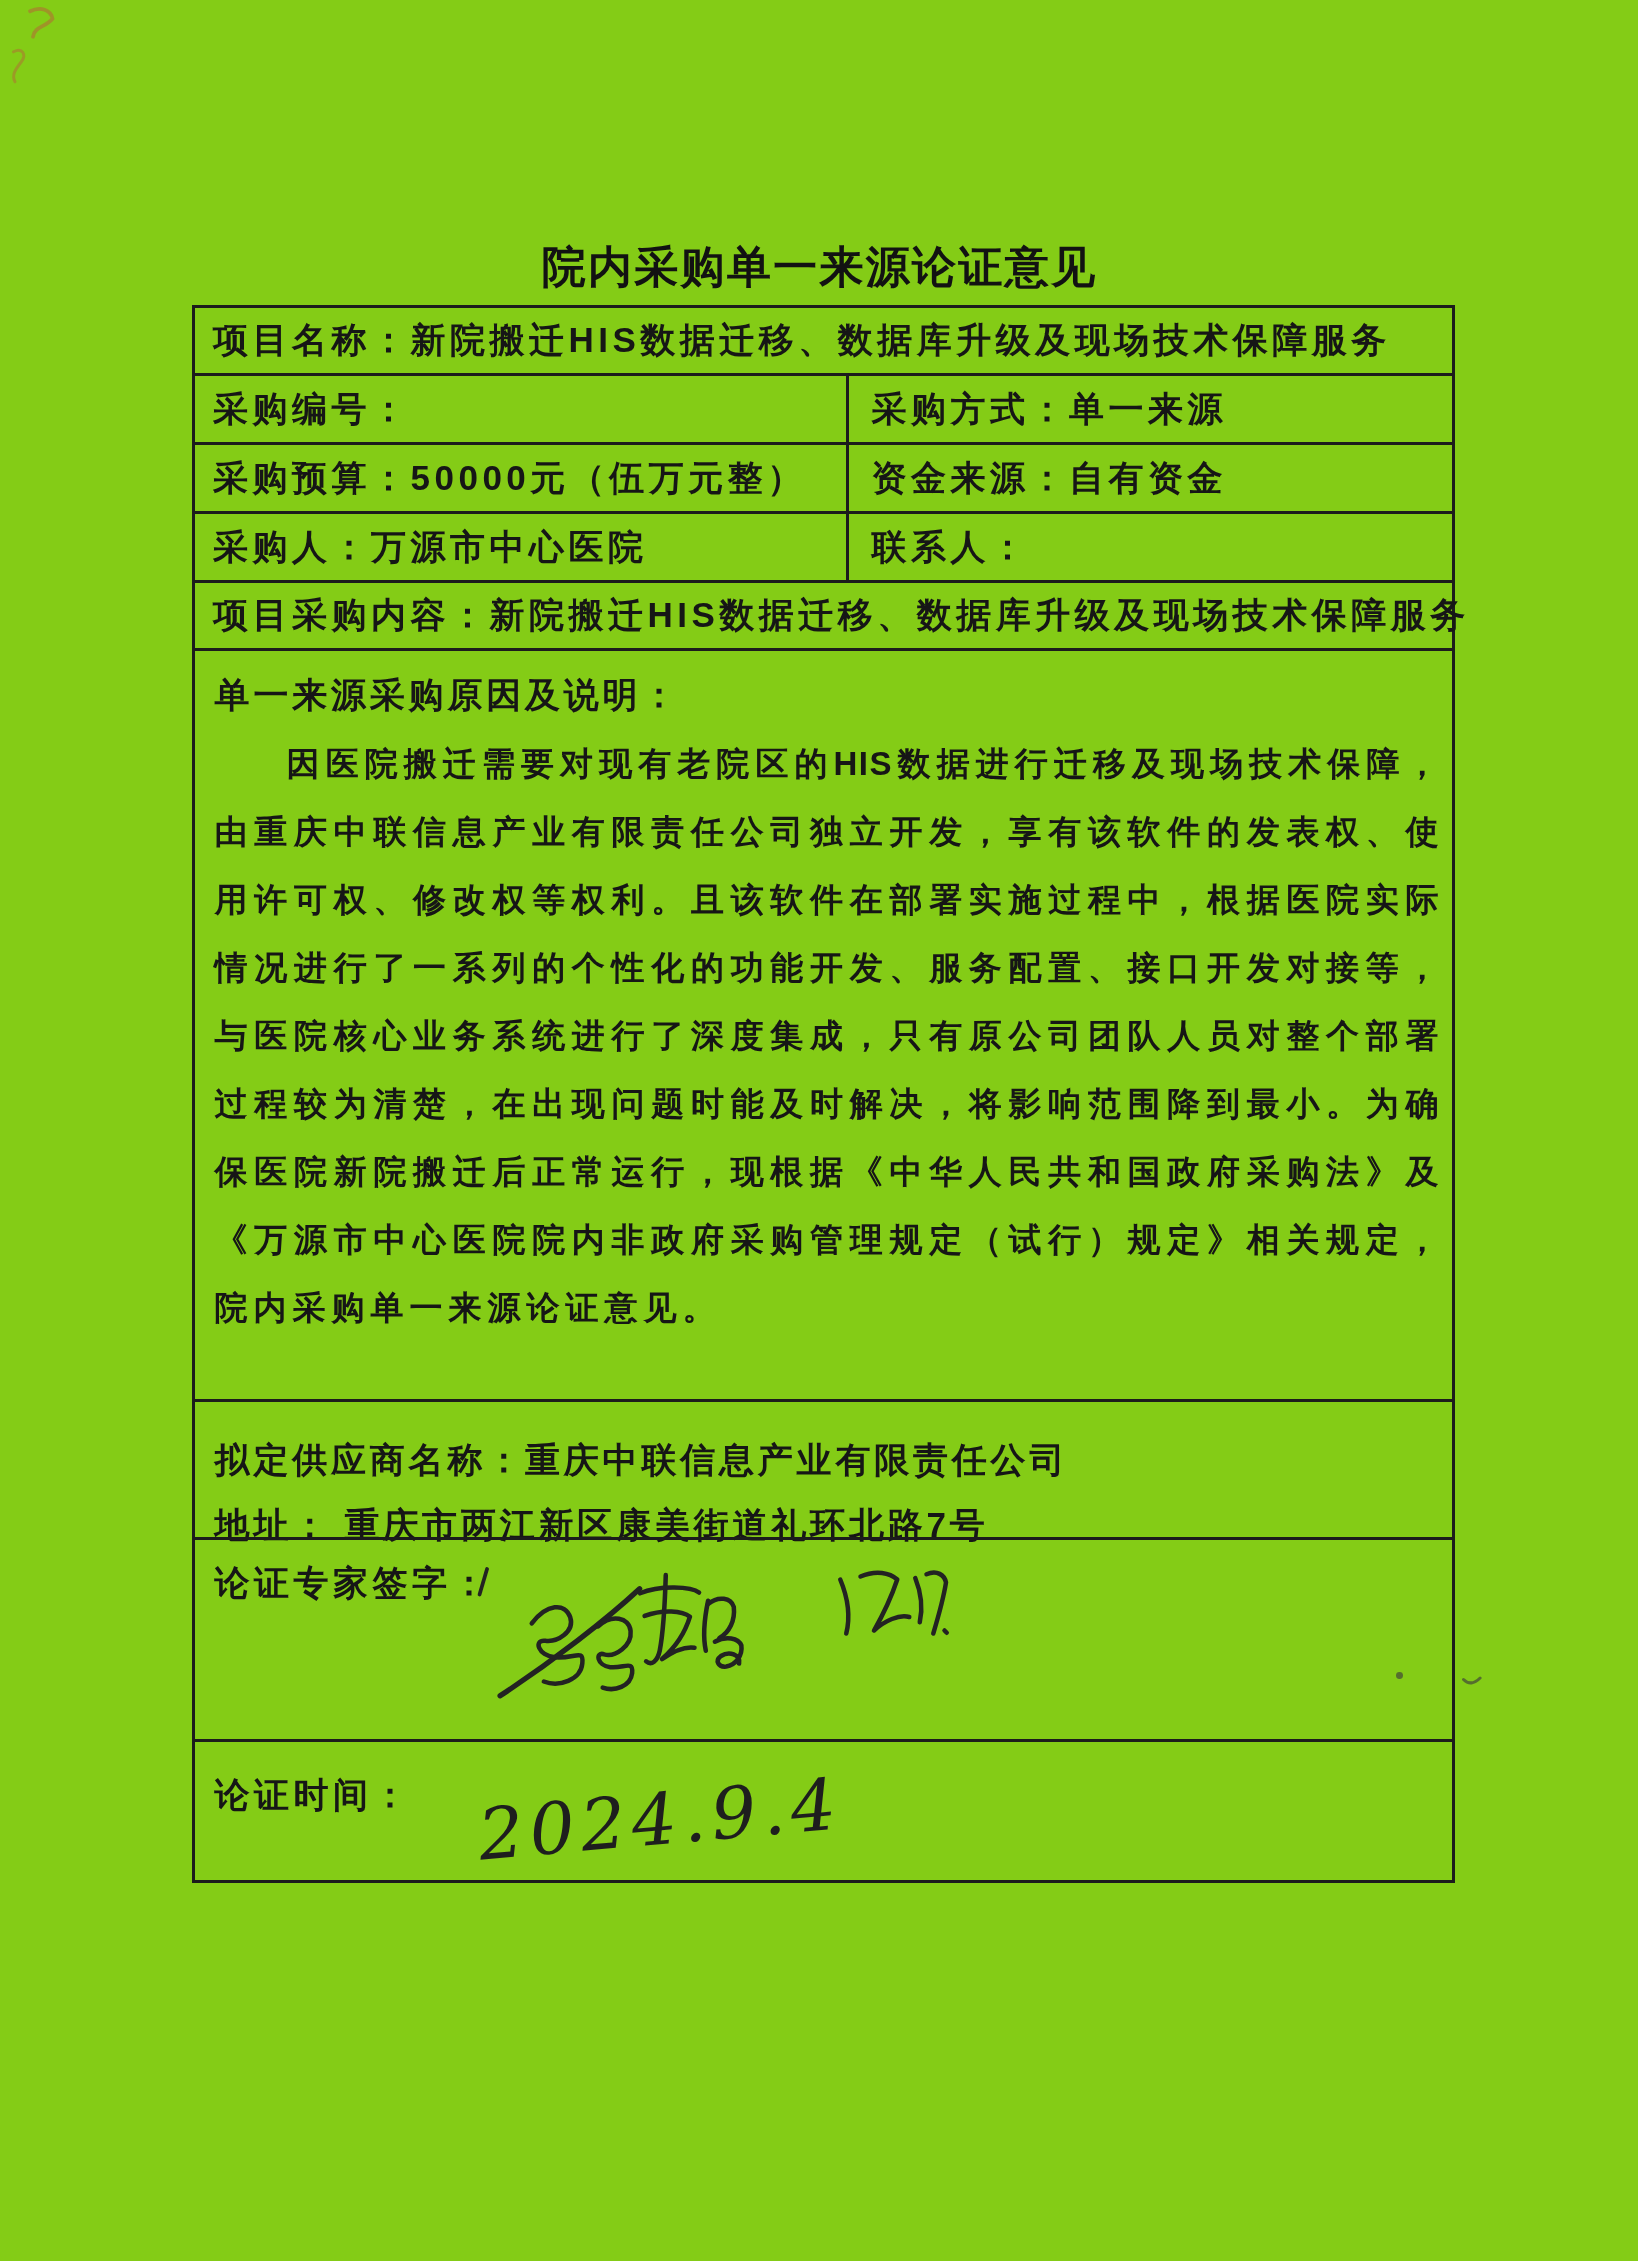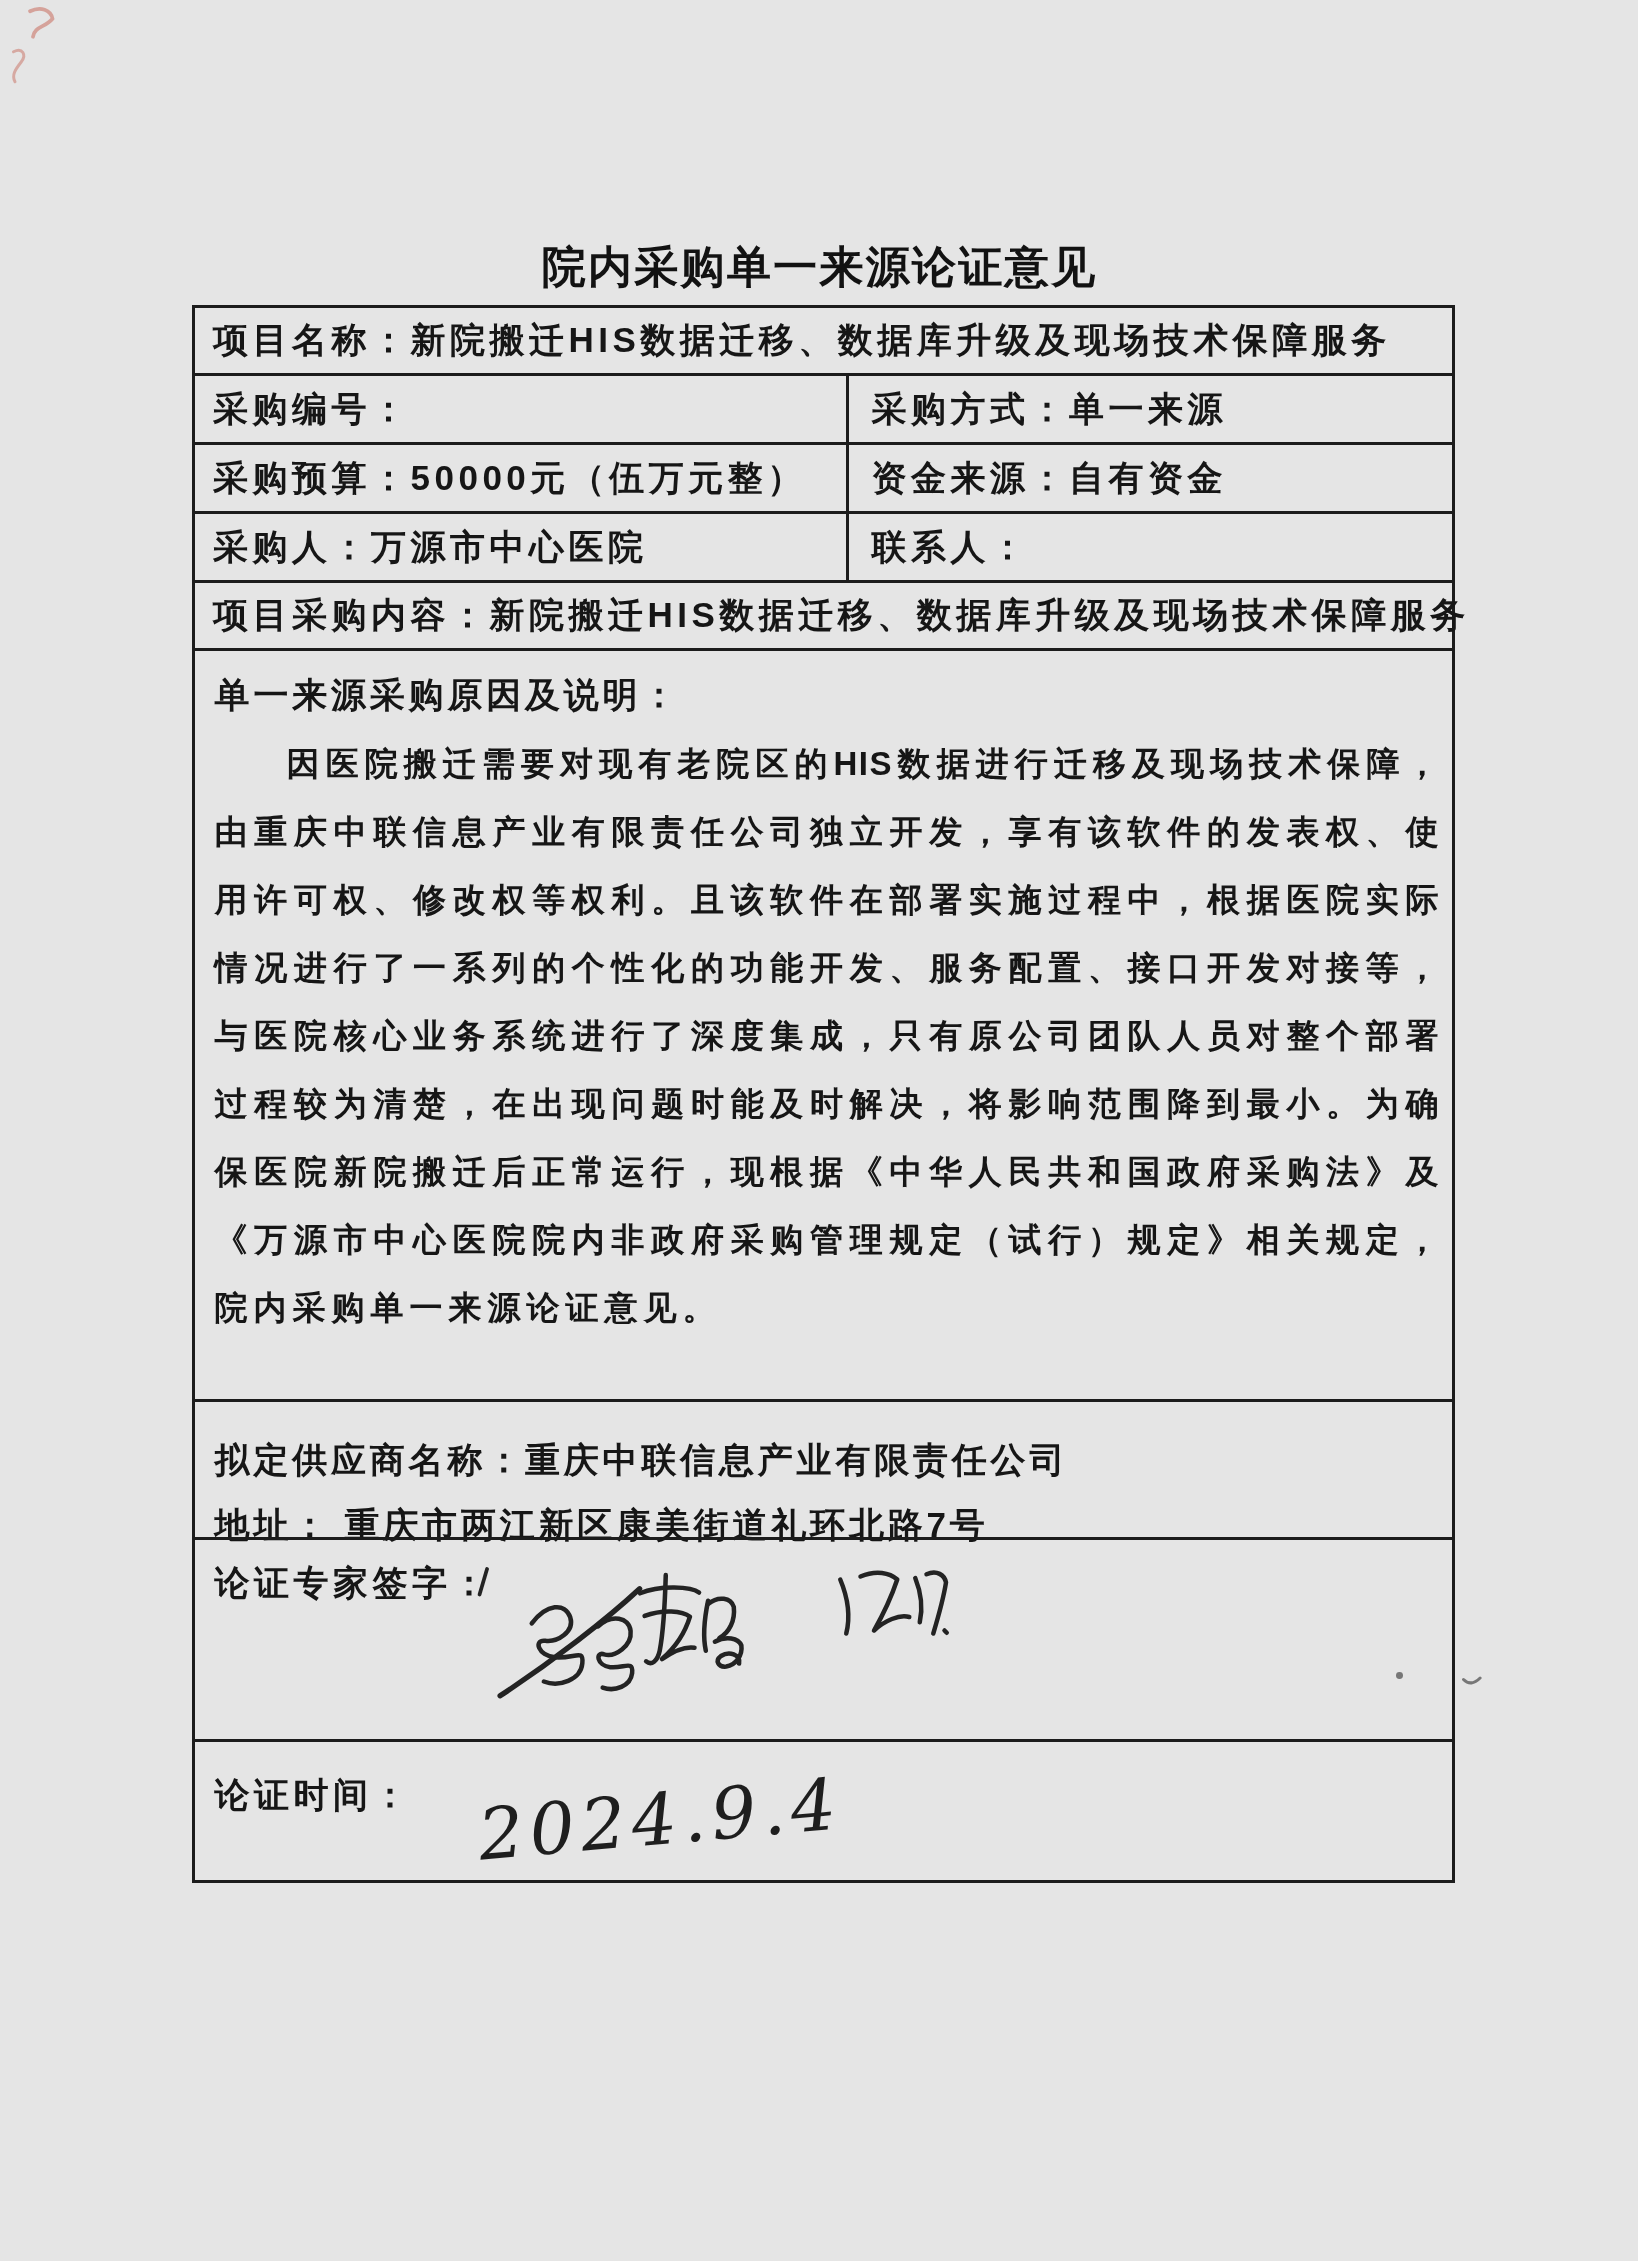--- a/index.html
+++ b/index.html
@@ -1,19 +1,19 @@
 <!DOCTYPE html>
 <html style="font-size:12px"><head>
 <meta charset="utf-8">
 <style>
   html,body{margin:0;padding:0;background:#ffffff;}
   .page{
     position:relative;
     width:1639px;height:2261px;
-    background:#e5e5e5;
+    background:#84cc16;
     font-family:"Liberation Sans","DejaVu Sans",sans-serif;
     color:#161616;
     overflow:hidden;
   }
   .doc-title{
     position:absolute;top:238px;left:0;right:0;
     text-align:center;
     font-size:44px;font-weight:700;letter-spacing:2.3px;
     color:#121212;
   }

